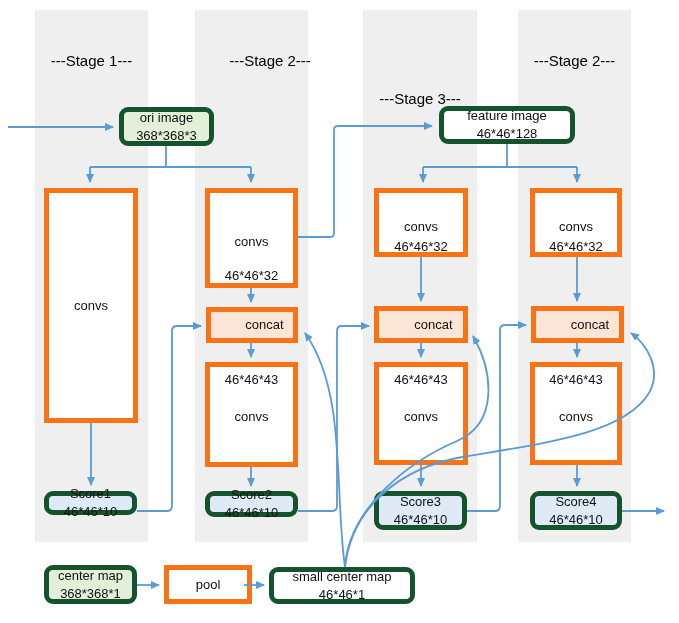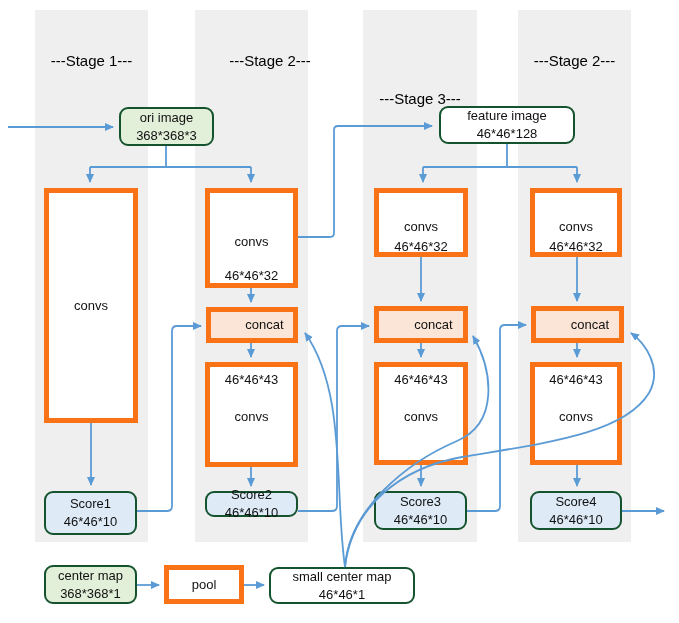--- a/index.html
+++ b/index.html
@@ -24,21 +24,21 @@
     position:absolute;
     box-sizing:border-box;
     display:flex;flex-direction:column;
     align-items:center;justify-content:center;
     font-size:13px;line-height:18px;
     text-align:center;
     background:#ffffff;
     z-index:2;
   }
   .rect{border:5px solid #f97316;}
-  .rounded{border:2px solid #14532d;border-radius:9px;}
+  .rounded{border:5px solid #14532d;border-radius:9px;}
   .green{background:#e2efd9;}
   .blue{background:#deebf7;}
   .orange{background:#fbe5d6;padding-left:25px;}
   .top-align{justify-content:flex-start;}
   svg.wires{
     position:absolute;left:0;top:0;z-index:5;
     pointer-events:none;
   }
 </style>
 </head>
@@ -61,21 +61,21 @@
     <div>368*368*3</div>
   </div>
   <div class="node rounded" style="left:439px;top:106px;width:136px;height:38px;">
     <div>feature image</div>
     <div>46*46*128</div>
   </div>
 
   <div class="node rect" style="left:44px;top:188px;width:94px;height:235px;">
     <div>convs</div>
   </div>
-  <div class="node rounded blue" style="left:44px;top:491px;width:93px;height:44px;">
+  <div class="node rounded blue" style="left:44px;top:491px;width:93px;height:24px;">
     <div>Score1</div>
     <div>46*46*10</div>
   </div>
 
   <div class="node rect top-align" style="left:205px;top:188px;width:93px;height:100px;padding-top:40px;gap:16px;">
     <div>convs</div>
     <div>46*46*32</div>
   </div>
   <div class="node rect orange" style="left:206px;top:307px;width:92px;height:36px;">
     <div>concat</div>
@@ -118,21 +118,21 @@
   </div>
   <div class="node rounded blue" style="left:530px;top:491px;width:92px;height:39px;">
     <div>Score4</div>
     <div>46*46*10</div>
   </div>
 
   <div class="node rounded green" style="left:44px;top:565px;width:93px;height:39px;">
     <div>center map</div>
     <div>368*368*1</div>
   </div>
-  <div class="node rect" style="left:164px;top:565px;width:80px;height:39px;">
+  <div class="node rect" style="left:164px;top:565px;width:88px;height:39px;">
     <div>pool</div>
   </div>
   <div class="node rounded" style="left:269px;top:567px;width:146px;height:37px;">
     <div>small center map</div>
     <div>46*46*1</div>
   </div>
 
   <svg class="wires" width="679" height="623" viewBox="0 0 679 623">
     <defs>
       <marker id="ah" markerUnits="userSpaceOnUse" markerWidth="10" markerHeight="9" refX="8" refY="4" orient="auto">

